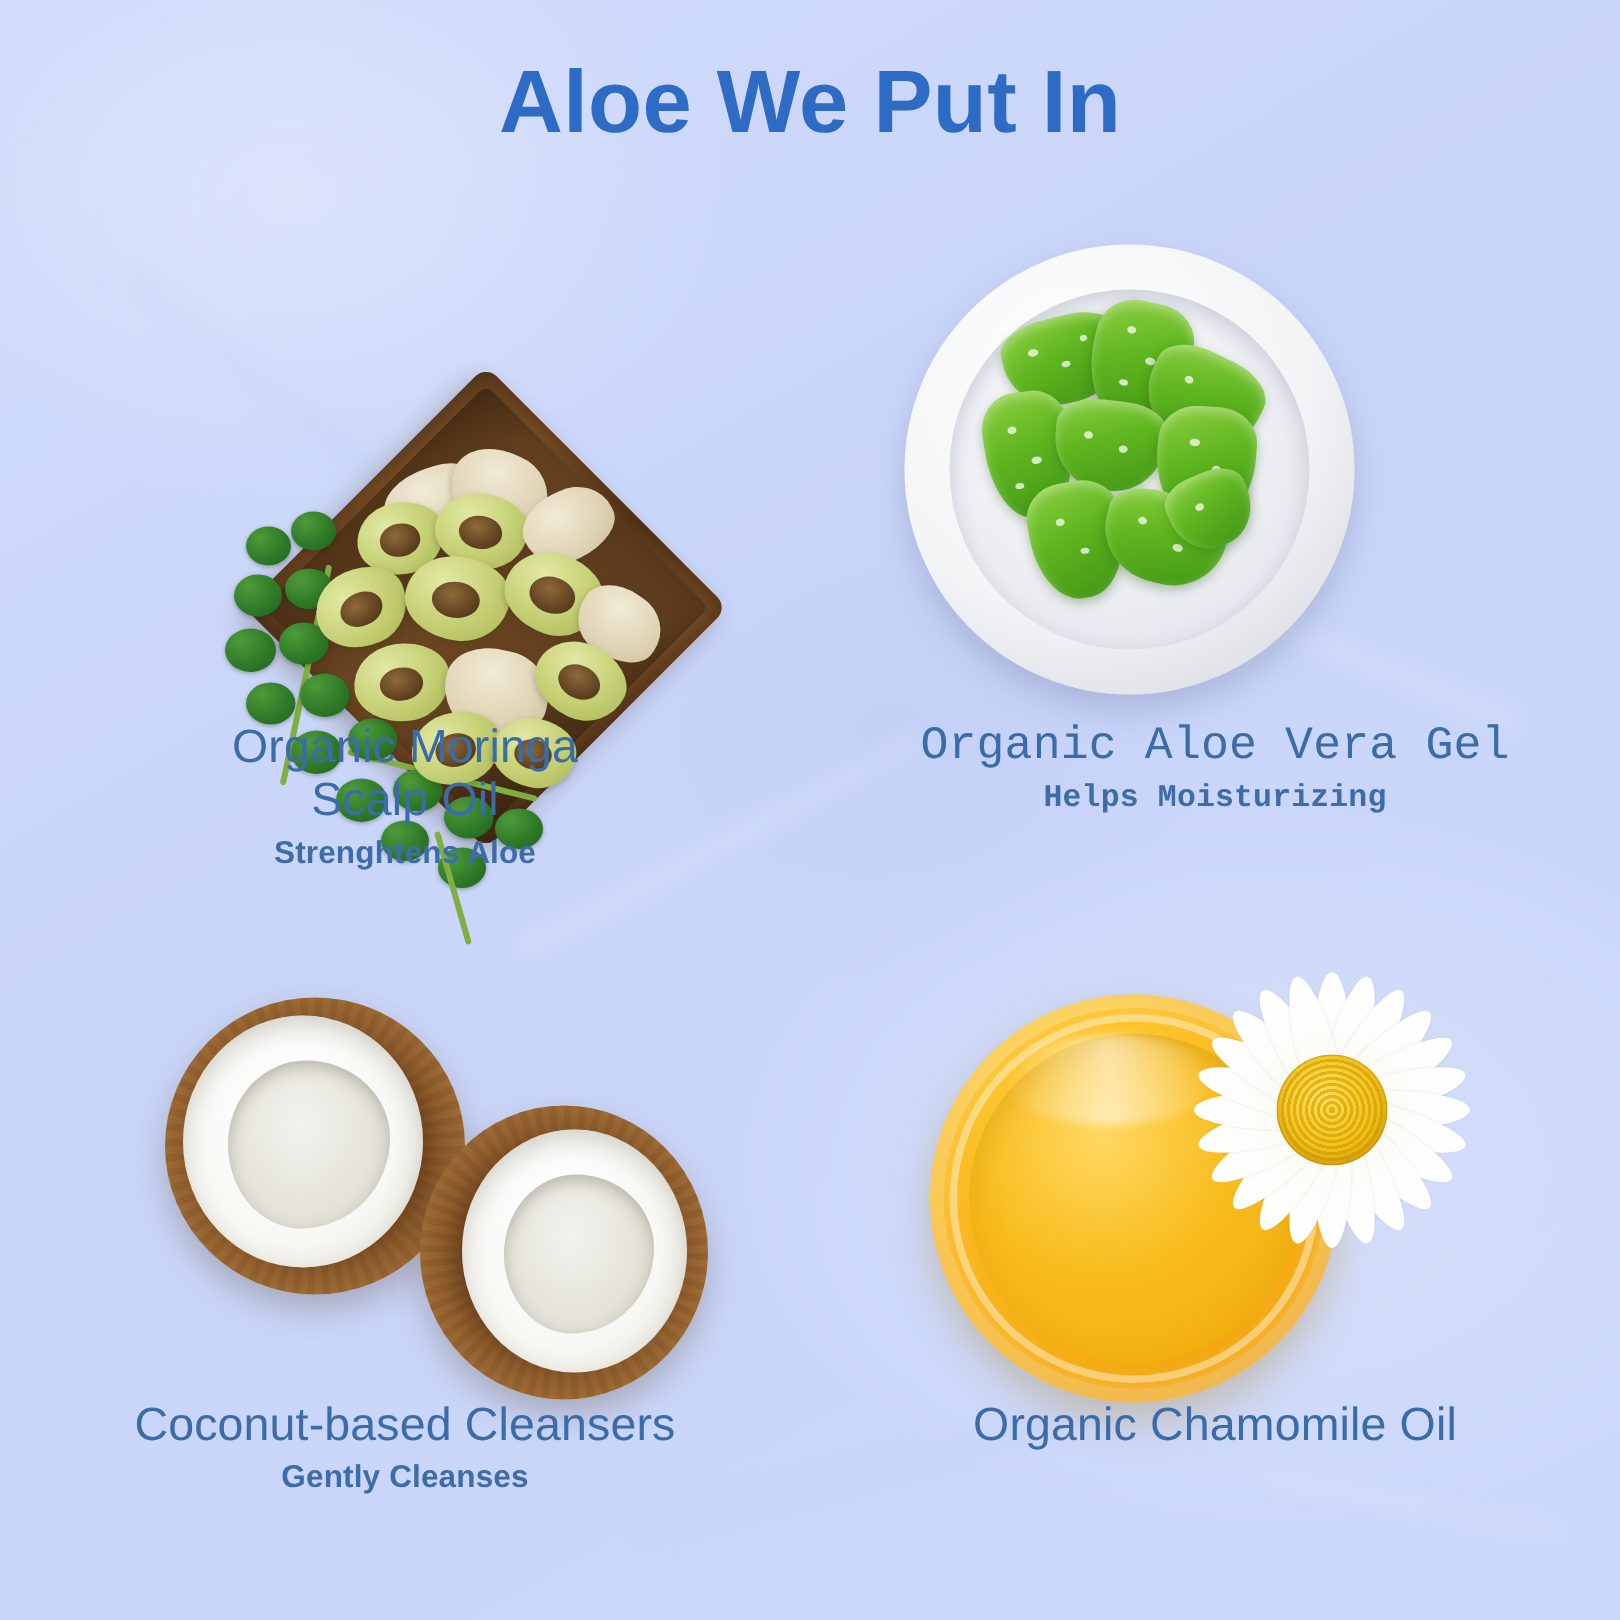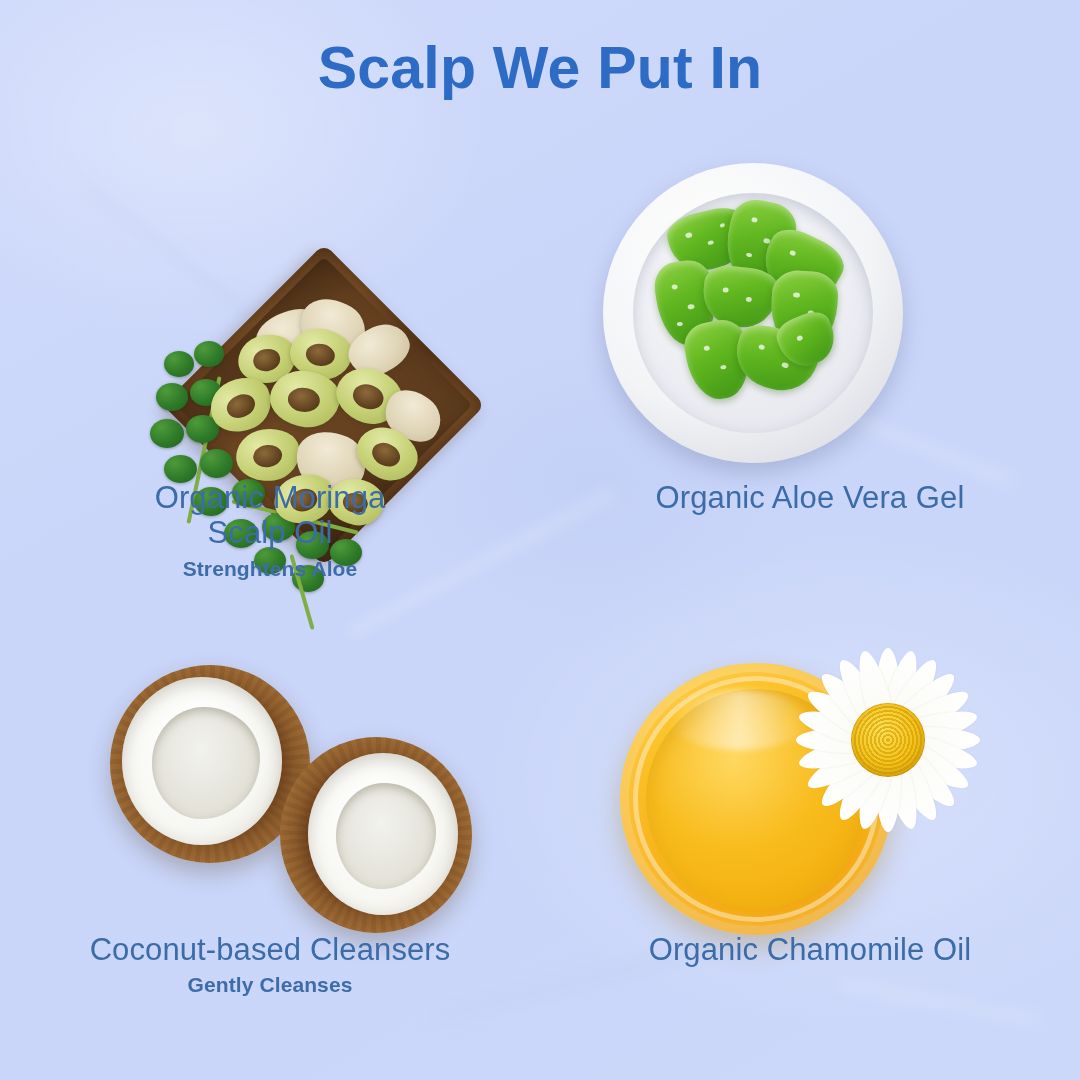--- a/index.html
+++ b/index.html
@@ -129,21 +129,21 @@
 <body>
 
 <div id="poster">
 
   <div class="vein" style="left:330px;top:560px;width:300px;height:7px;transform:rotate(-28deg);"></div>
   <div class="vein" style="left:760px;top:430px;width:260px;height:6px;transform:rotate(22deg);"></div>
   <div class="vein2" style="left:60px;top:250px;width:220px;height:5px;transform:rotate(38deg);"></div>
   <div class="vein2" style="left:430px;top:980px;width:280px;height:6px;transform:rotate(-14deg);"></div>
   <div class="vein" style="left:840px;top:1000px;width:200px;height:5px;transform:rotate(10deg);"></div>
 
-  <div class="title">Scalp We Put In</div>
+  <div class="title">Aloe We Put In</div>
 
   <div class="cell" style="left:0;top:140px;width:540px;height:470px;">
 
     <div class="art" id="moringa-art">
       <div class="tray"></div>
 
       <div class="stem" style="left:52px;top:92px;width:4px;height:150px;transform:rotate(12deg);"></div>
       <div class="stem" style="left:80px;top:232px;width:130px;height:4px;transform:rotate(14deg);"></div>
       <div class="leaf" style="left:14px;top:68px;width:30px;height:26px;"></div>
       <div class="leaf" style="left:44px;top:58px;width:30px;height:26px;"></div>
@@ -246,23 +246,26 @@
       </div>
       <div class="aloe" style="left:132px;top:166px;width:82px;height:60px;transform:rotate(16deg);">
         <div class="spot" style="left:26%;top:34%;width:6px;height:5px;"></div>
         <div class="spot" style="left:58%;top:52%;width:7px;height:5px;"></div>
       </div>
       <div class="aloe" style="left:176px;top:152px;width:56px;height:50px;transform:rotate(-22deg);">
         <div class="spot" style="left:34%;top:36%;width:6px;height:5px;"></div>
       </div>
     </div>
 
-    <div class="caption" style="top:340px;">
+    <div class="caption" style="top:340px;font-family:Liberation Mono, monospace;">
       <div class="heading">
         <div>Organic Aloe Vera Gel</div>
+      </div>
+      <div class="sub">
+        <div>Helps Moisturizing</div>
       </div>
     </div>
   </div>
 
   <div class="cell" style="left:0;top:620px;width:540px;height:400px;">
 
     <div class="art" id="coconut-art" style="left:100px;top:25px;">
       <div class="coco" style="left:10px;top:20px;width:200px;height:198px;">
         <div class="husk-ring"></div>
         <div class="flesh" style="left:12px;top:12px;width:160px;height:168px;"></div>

